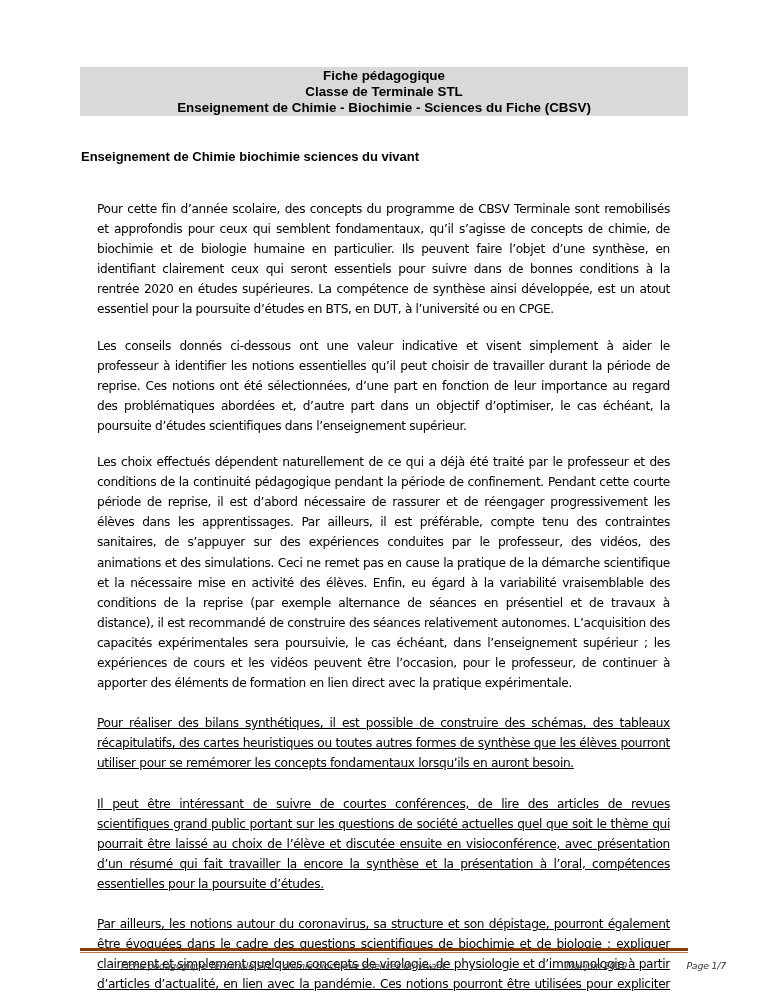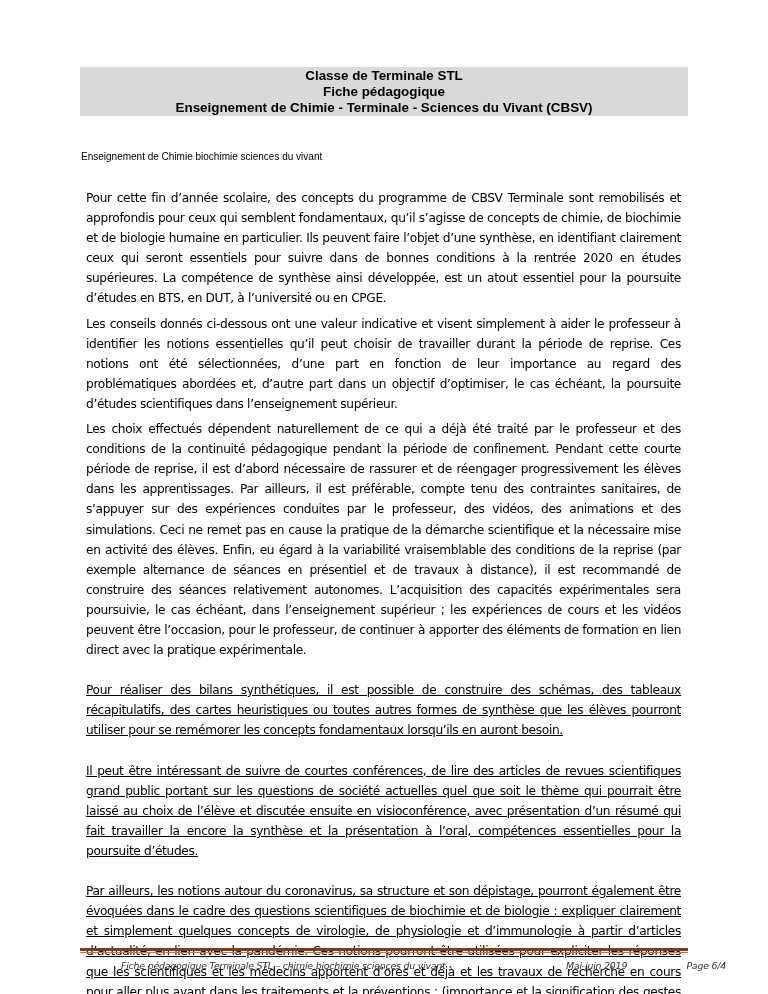--- a/index.html
+++ b/index.html
@@ -35,38 +35,38 @@
       line-height: 16px;
       padding-top: 1px;
       box-sizing: border-box;
     }
     .header-box div { white-space: nowrap; }
     .section-title {
       position: absolute;
       left: 81px;
       top: 149px;
       font-family: "Liberation Sans", sans-serif;
-      font-weight: normal;
-      font-size: 10px;
+      font-weight: bold;
+      font-size: 13px;
       line-height: 16px;
       white-space: nowrap;
     }
     .body-text {
       position: absolute;
       left: 81px;
       top: 183px;
       width: 605px;
       font-family: "DejaVu Sans", sans-serif;
       font-size: 12.2px;
       line-height: 20.1px;
       letter-spacing: -0.35px;
       word-spacing: 0px;
     }
     .body-text p {
-      margin: 5px;
+      margin: 16px;
       text-align: justify;
       text-align-last: left;
     }
     .body-text p.gap { margin-top: 20.1px; text-decoration: underline; }
     .footer-rule {
       position: absolute;
       left: 80px;
       top: 948px;
       width: 608px;
       height: 3px;
@@ -97,38 +97,38 @@
     .footer .f-left { position: absolute; left: 0; top: 0; white-space: nowrap; }
     .footer .f-date { position: absolute; left: 445px; top: 0; white-space: nowrap; }
     .footer .f-page { position: absolute; right: 0; top: 0; white-space: nowrap; }
   </style>
 </head>
 <body>
 
 <div class="page">
 
   <div class="header-box">
+    <div>Fiche pédagogique</div>
     <div>Classe de Terminale STL</div>
-    <div>Fiche pédagogique</div>
-    <div>Enseignement de Chimie - Terminale - Sciences du Vivant (CBSV)</div>
+    <div>Enseignement de Chimie - Biochimie - Sciences du Fiche (CBSV)</div>
   </div>
 
   <div class="section-title">Enseignement de Chimie biochimie sciences du vivant</div>
 
   <div class="body-text">
     <p>Pour cette fin d’année scolaire, des concepts du programme de CBSV Terminale sont remobilisés et approfondis  pour ceux qui semblent fondamentaux, qu’il s’agisse de concepts de chimie, de biochimie et de biologie humaine en particulier. Ils peuvent faire l’objet d’une synthèse, en identifiant clairement ceux qui seront essentiels pour suivre dans de bonnes conditions à la rentrée 2020 en  études supérieures. La compétence de synthèse ainsi développée, est un atout essentiel pour la poursuite d’études en BTS, en DUT, à l’université ou en CPGE.</p>
     <p>Les conseils donnés ci-dessous ont une valeur indicative et visent simplement à aider le professeur à identifier les notions essentielles qu’il peut choisir de travailler durant la période de reprise. Ces notions ont été sélectionnées, d’une part en fonction de leur importance au regard des problématiques abordées et, d’autre part dans un objectif d’optimiser, le cas échéant, la poursuite d’études scientifiques dans l’enseignement supérieur.</p>
     <p>Les choix effectués dépendent naturellement de ce qui a déjà été traité par le professeur et des conditions de la continuité pédagogique pendant la période de confinement. Pendant cette courte période de reprise, il est d’abord nécessaire de rassurer et de réengager progressivement les élèves dans les apprentissages. Par ailleurs, il est préférable, compte tenu des contraintes sanitaires, de s’appuyer sur des expériences conduites par le professeur, des vidéos, des animations et des simulations. Ceci ne remet pas en cause la pratique de la démarche scientifique et la nécessaire mise en activité des élèves. Enfin, eu égard à la variabilité vraisemblable des conditions de la reprise (par exemple alternance de séances en présentiel et de travaux à distance), il est recommandé de construire des séances relativement autonomes.  L’acquisition des capacités expérimentales sera poursuivie, le cas échéant, dans l’enseignement supérieur ; les expériences de cours et les vidéos peuvent être l’occasion, pour le professeur, de continuer à apporter des éléments de formation en lien direct avec la pratique expérimentale.</p>
     <p class="gap">Pour réaliser des bilans synthétiques, il est possible de construire des schémas, des tableaux récapitulatifs, des cartes heuristiques ou toutes autres formes de synthèse que les élèves pourront utiliser pour se remémorer les concepts fondamentaux lorsqu’ils en auront besoin.</p>
     <p class="gap">Il peut être intéressant de suivre de courtes conférences, de lire des articles de revues scientifiques grand public portant sur les questions de société actuelles quel que soit le thème qui pourrait être laissé au choix de l’élève et discutée ensuite en visioconférence, avec présentation d’un résumé qui fait travailler la encore la synthèse et la présentation à l’oral, compétences essentielles pour la poursuite d’études.</p>
     <p class="gap">Par ailleurs, les notions autour du coronavirus, sa structure et son dépistage, pourront également être évoquées dans le cadre des questions scientifiques de biochimie et de biologie : expliquer clairement et simplement quelques concepts de virologie, de physiologie et d’immunologie à partir d’articles d’actualité, en lien avec la pandémie. Ces notions pourront être utilisées pour expliciter les réponses que les scientifiques et les médecins apportent d’ores et déjà et les travaux de recherche en cours pour aller plus avant dans les traitements et la préventions ; (importance et la signification des gestes barrières et rôle des masques, tests de dépistage, réactions immunitaires impliquées, etc.).</p>
   </div>
 
   <div class="footer-rule"></div>
   <div class="footer-rule-thin"></div>
 
   <div class="footer">
     <span class="f-left">Fiche pédagogique Terminale STL – chimie biochimie sciences du vivant</span>
     <span class="f-date">Mai-juin 2019</span>
-    <span class="f-page">Page 6/4</span>
+    <span class="f-page">Page 1/7</span>
   </div>
 
 </div>
 
 </body></html>

